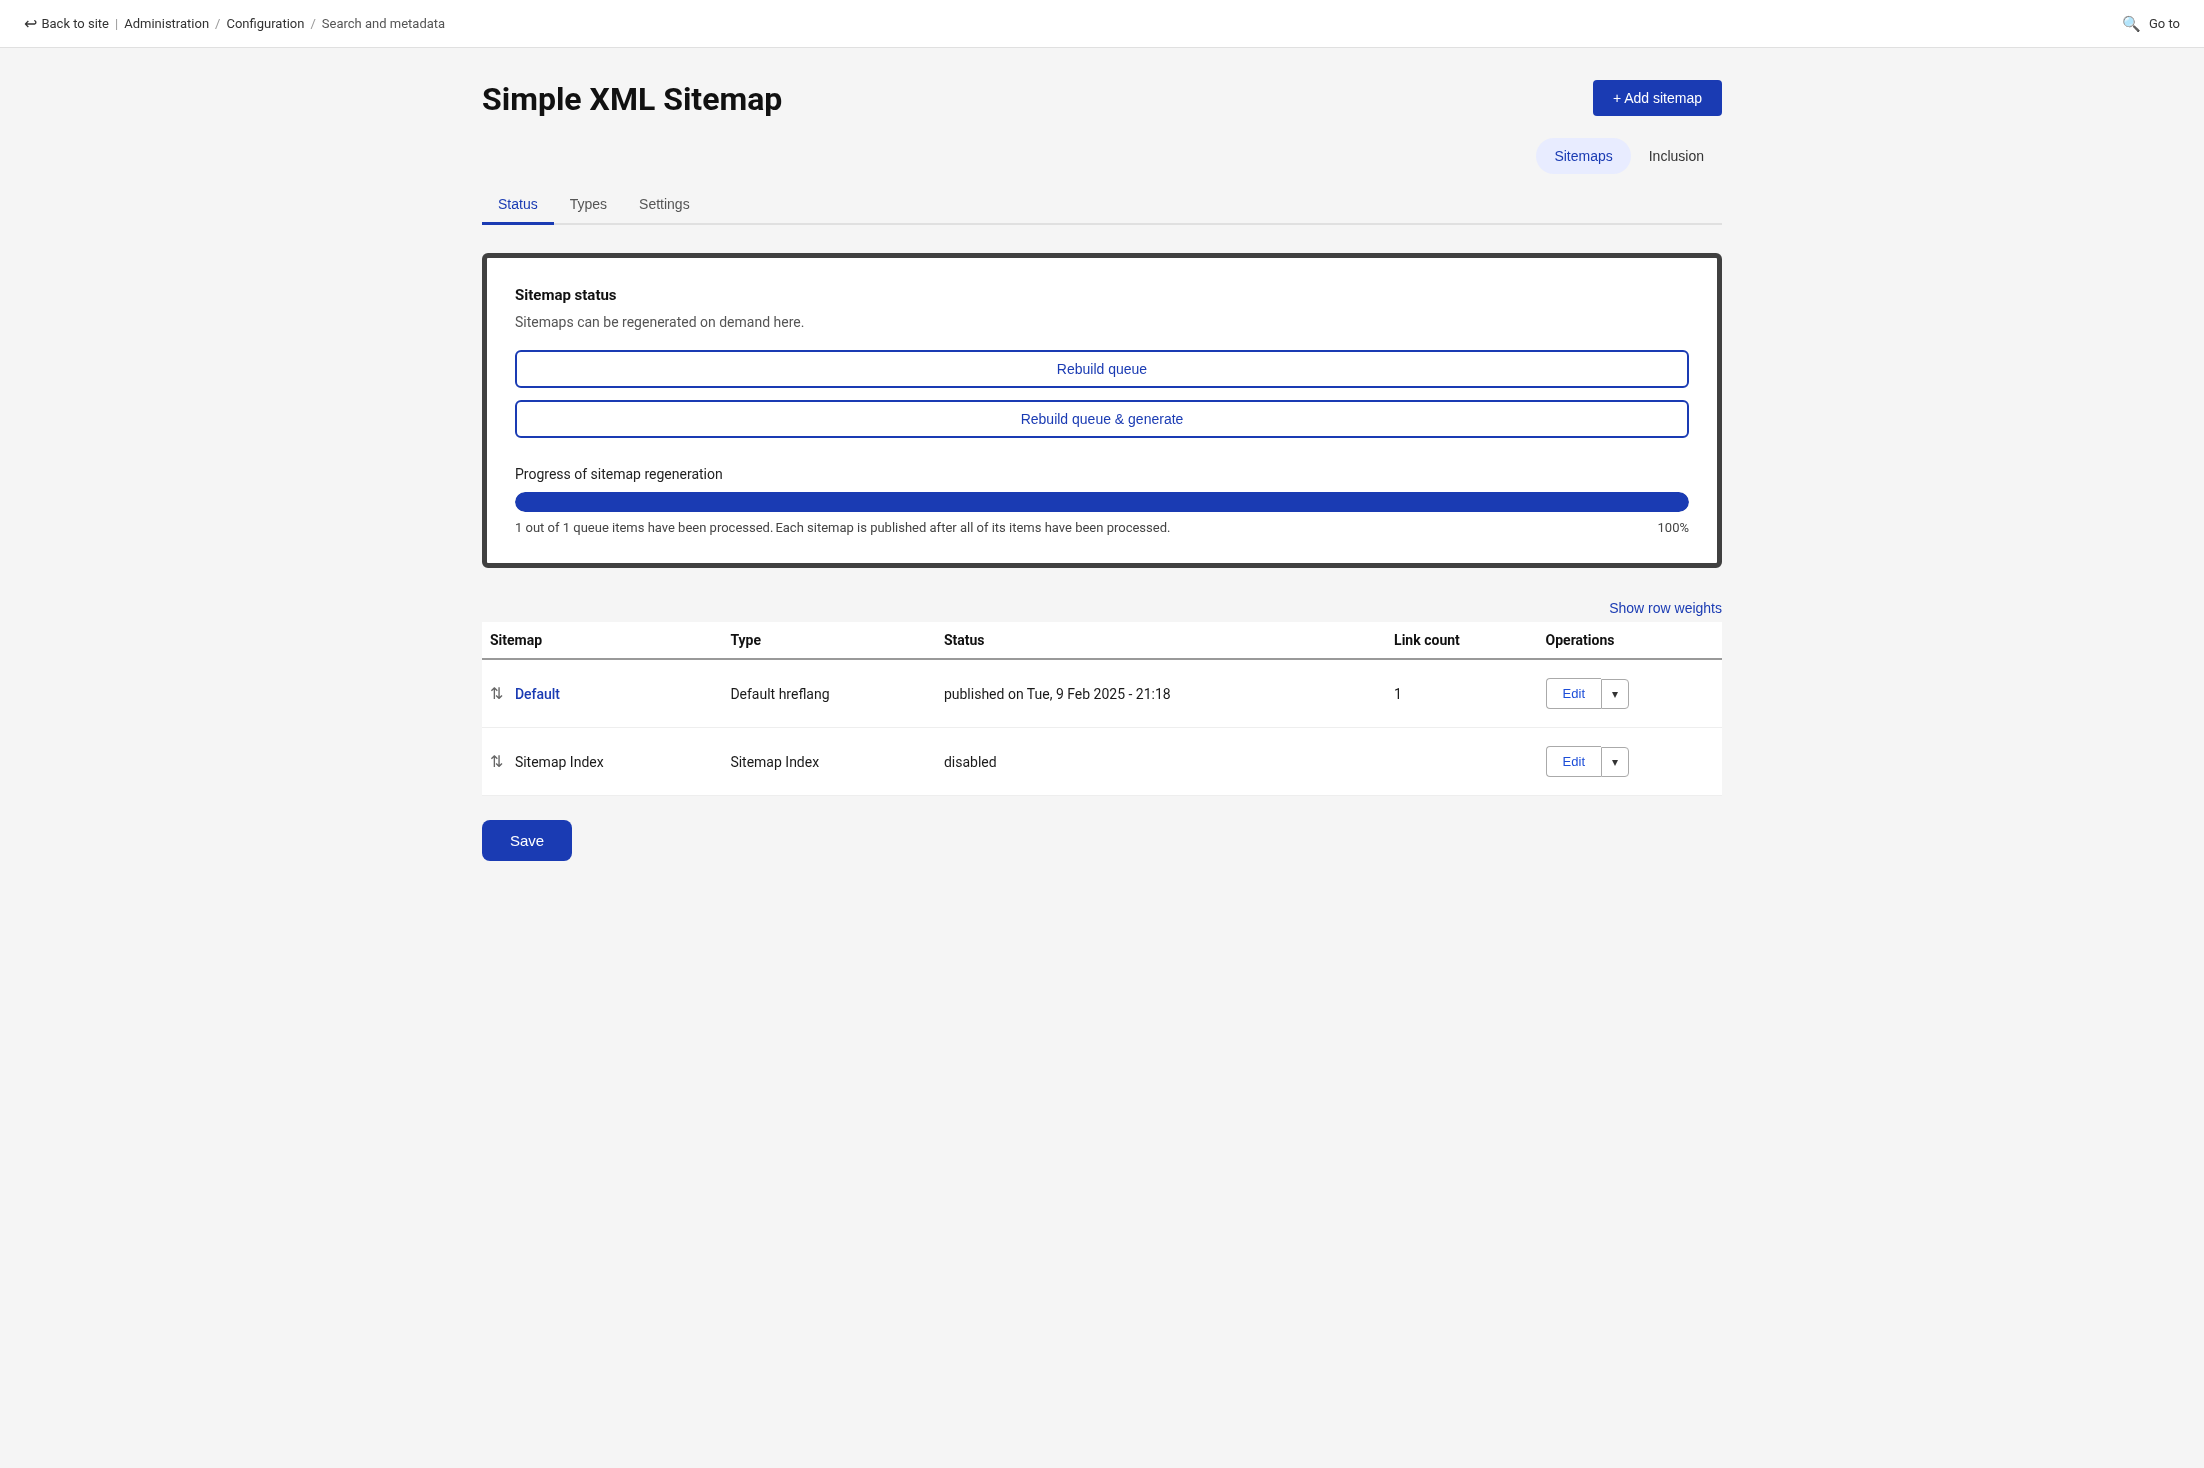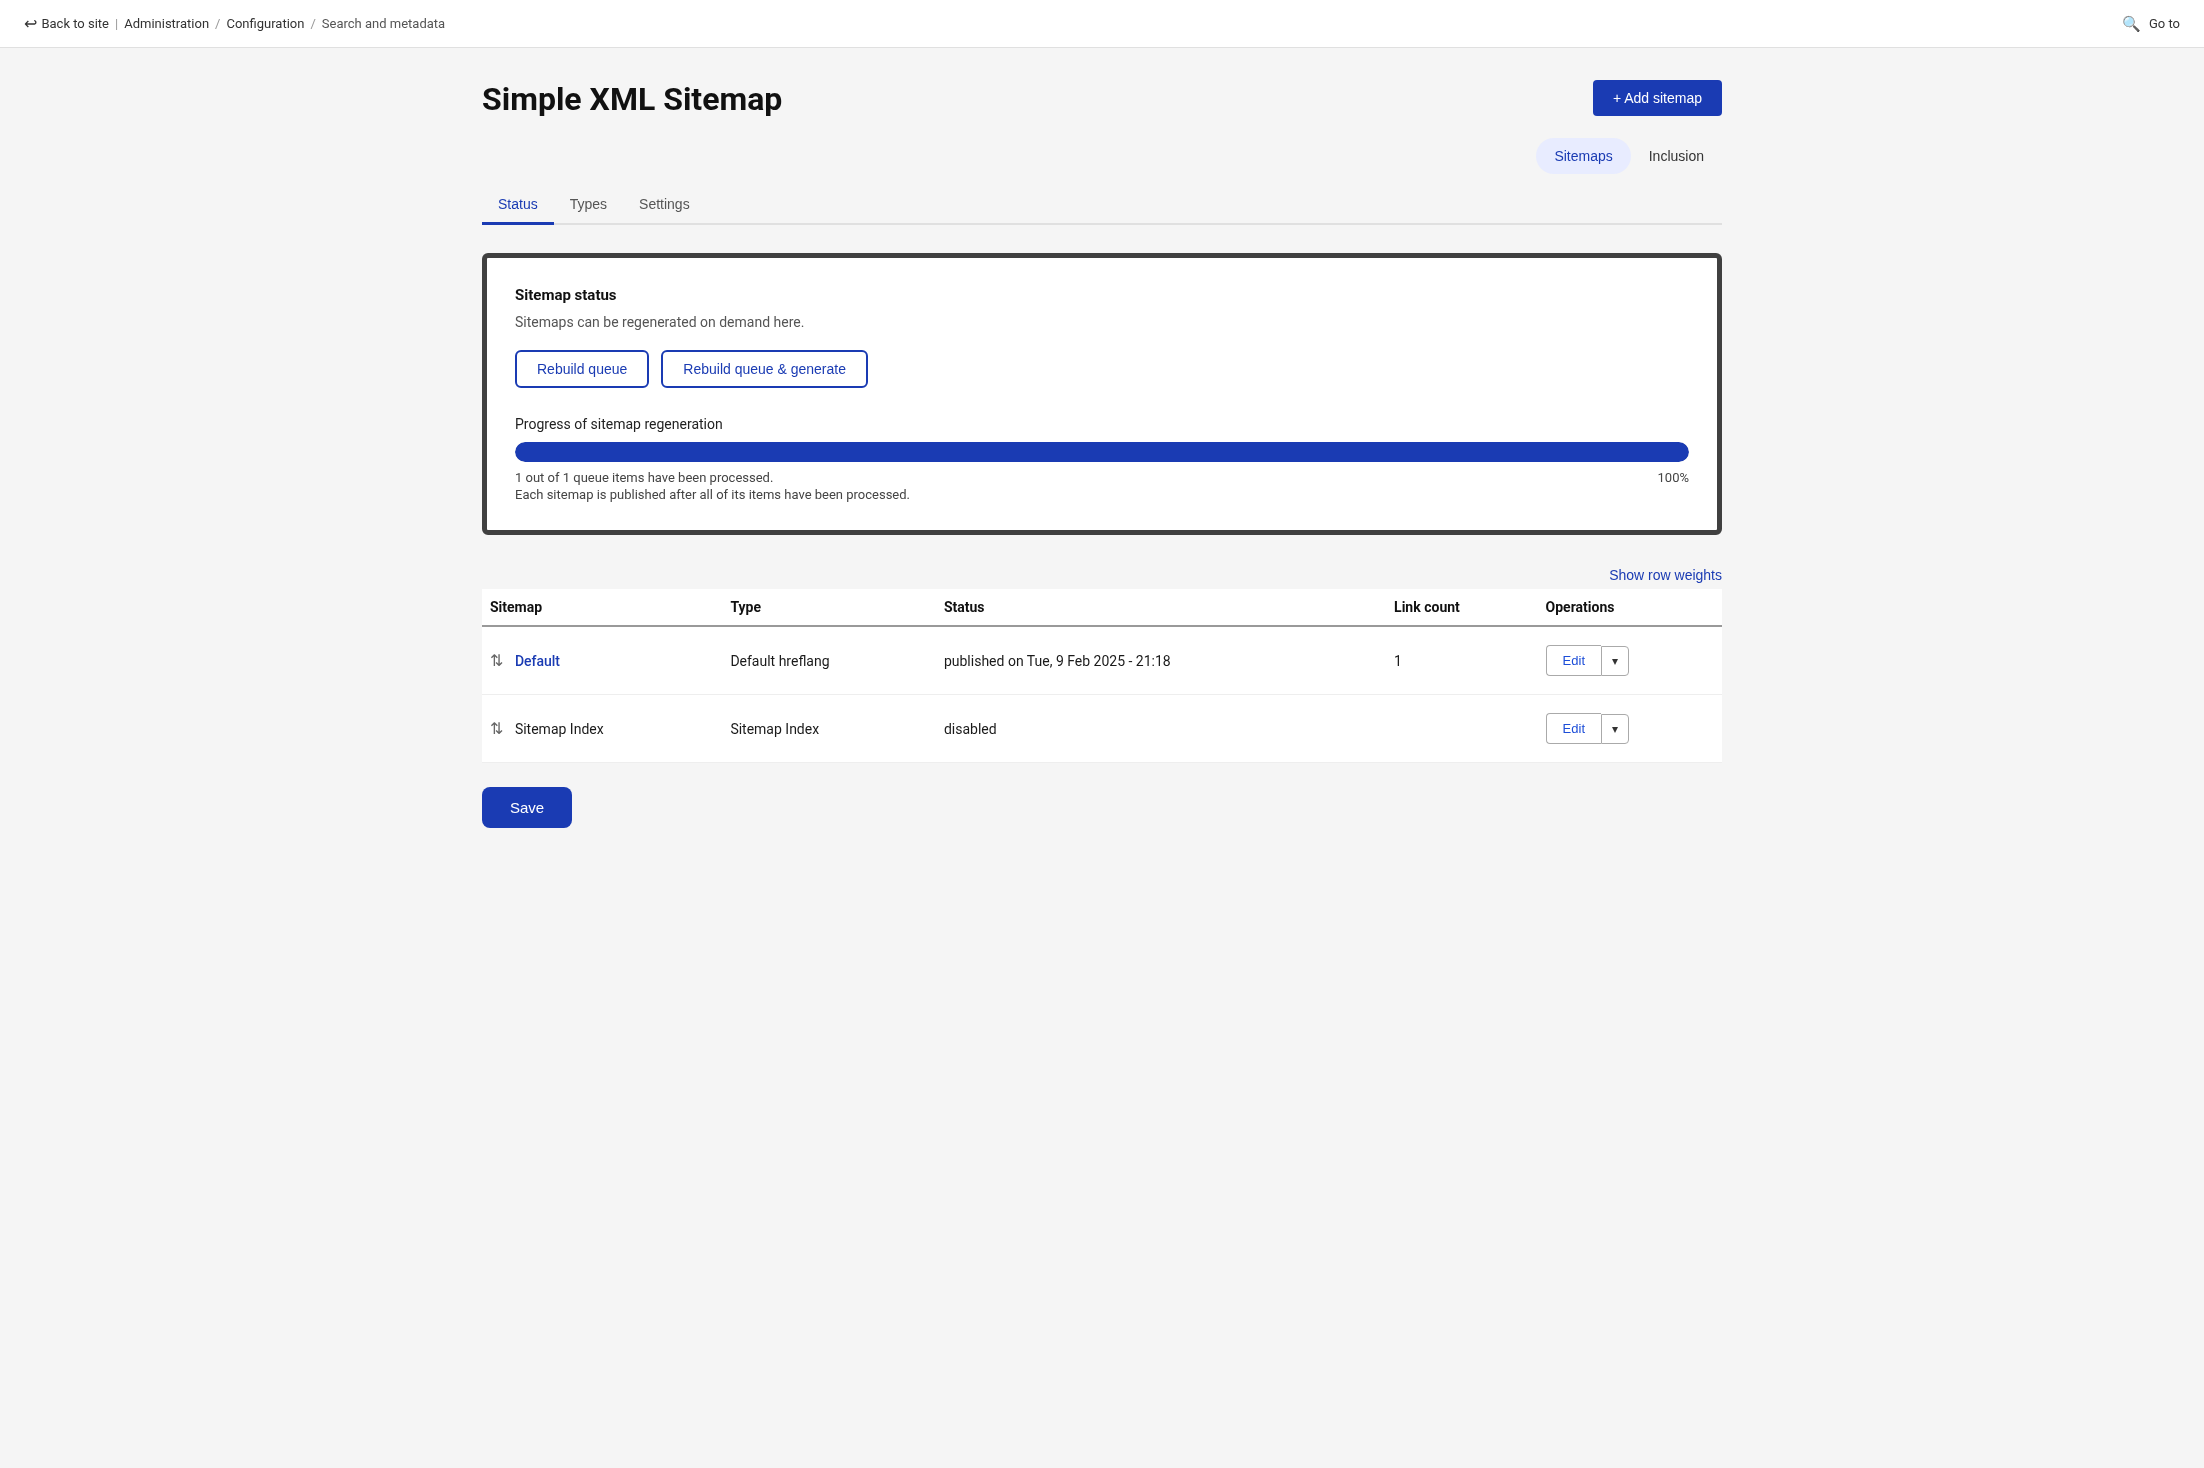--- a/index.html
+++ b/index.html
@@ -125,20 +125,21 @@
     }
     .card-desc {
       color: #555;
       margin-bottom: 20px;
       font-size: 14px;
     }
     .button-row {
       display: flex;
       gap: 12px;
       margin-bottom: 28px;
+      flex-direction: column;
     }
     .outline-btn {
       background: #fff;
       border: 2px solid #1a3bb3;
       color: #1a3bb3;
       border-radius: 6px;
       padding: 9px 20px;
       font-size: 14px;
       cursor: pointer;
       font-weight: 400;
@@ -161,21 +162,21 @@
       background: #1a3bb3;
       height: 100%;
       border-radius: 50px;
     }
     .progress-info {
       display: flex;
       justify-content: space-between;
       font-size: 13px;
       color: #444;
     }
-    .progress-left { display: flex; flex-direction: column; gap: 2px; }
+    .progress-left { display: flex; flex-direction: row; gap: 2px; }
     .table-header-row {
       display: flex;
       justify-content: flex-end;
       margin-bottom: 6px;
     }
     .show-row-weights {
       color: #1a3bb3;
       font-size: 14px;
       cursor: pointer;
       background: none;

